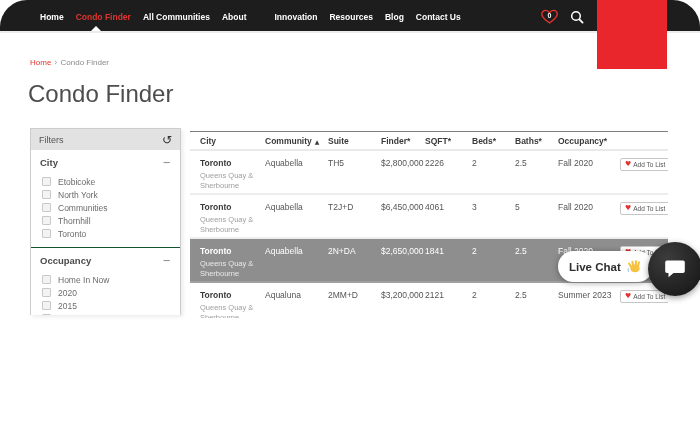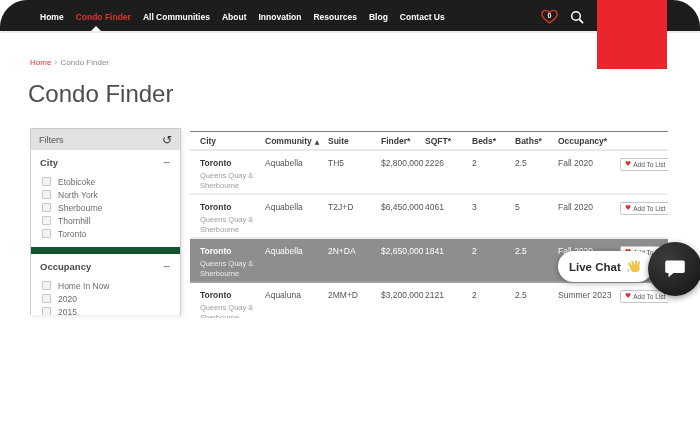--- a/index.html
+++ b/index.html
@@ -5,40 +5,40 @@
   * { margin:0; padding:0; box-sizing:border-box; }
   html,body { width:700px; height:435px; }
   body { font-family:"Liberation Sans", sans-serif; background:#fff; }
   .stage { position:relative; width:700px; height:377px; overflow:hidden; background:#fff;border-radius:27px; }
 
   
   .navbar { position:absolute; left:0; top:0; width:700px; height:33px; background:#1d1d1d; border-bottom:2px solid #ececec; }
   .nav-items { position:absolute; left:40px; top:0; height:33px; display:flex; align-items:center; }
   .nav-item { color:#fff; font-size:8.5px; font-weight:600; margin-right:12px; text-decoration:none; cursor:pointer; white-space:nowrap; }
   .nav-item.active { color:#e0342e; }
-  .nav-item.gap { }
+  .nav-item.gap { margin-left:16px; }
   .caret { position:absolute; left:91px; bottom:0; width:0; height:0; border-left:5px solid transparent; border-right:5px solid transparent; border-bottom:5px solid #fff; }
   .nav-right { position:absolute; left:540px; top:0; height:33px; display:flex; align-items:center; gap:11px; }
   .fav { position:relative; width:19px; height:16px; cursor:pointer; }
   .favnum { position:absolute; left:0; top:3px; width:19px; text-align:center; font-size:7px; font-weight:700; color:#fff; }
   .search-btn { width:14px; height:14px; cursor:pointer; }
   .logo-block { position:absolute; left:597px; top:0; width:70px; height:69px; background:#e8262b; cursor:pointer; z-index:3; }
 
   
   .breadcrumb { position:absolute; left:30px; top:58px; font-size:8px; color:#8a8a8a; }
   .bc-home { color:#e0342e; cursor:pointer; text-decoration:none; }
   .bc-sep { margin:0 3px; color:#999; font-family:"DejaVu Sans",sans-serif; }
   .title { position:absolute; left:28px; top:80px; font-size:24px; font-weight:400; color:#4d4d4d; }
 
   
   .filters { position:absolute; left:30px; top:128px; width:151px; height:187px; overflow:hidden; background:#fff; border:1px solid #ccc; border-bottom:none; box-shadow:2px 2px 4px rgba(0,0,0,.08); }
   .filters-head { height:21px; background:#e2e2e2; display:flex; align-items:center; justify-content:space-between; padding:8px 8px; font-size:9px; color:#555; }
   .reset { font-size:12px; color:#333; cursor:pointer; line-height:1; font-family:"DejaVu Sans",sans-serif; }
   .fsec { padding:7px 9px 6px; }
-  .fsec + .fsec { border-top:7px solid #14532d; }
+  .fsec + .fsec { border-top:1px solid #14532d; }
   .fsec-head { display:flex; justify-content:space-between; align-items:center; font-size:9.5px; font-weight:600; color:#4a4a4a; margin-bottom:8px; }
   .minus { color:#777; font-weight:400; font-size:10px; cursor:pointer; font-family:"DejaVu Sans",sans-serif; }
   .fopt { display:flex; align-items:center; margin:0 0 2px 2px; height:11px; cursor:pointer; }
   .cb { width:9px; height:9px; background:#f3f3f3; border:1px solid #c8c8c8; border-radius:1px; margin-right:7px; flex:none; }
   .flab { font-size:8.5px; color:#6b6b6b; white-space:nowrap; }
 
   
   .showing { position:absolute; top:112px; left:190px; width:478px; display:flex; justify-content:flex-end; align-items:center; gap:4px; font-size:9px; color:#555; }
   .showing .red { color:#e0342e; font-weight:700; }
   .table { position:absolute; left:190px; top:131px; width:478px; height:187px; overflow:hidden; border-top:1px solid #7e7e7e; background:#fff; }
@@ -115,21 +115,21 @@
           <div class="fopt">
             <span class="cb"></span>
             <span class="flab">Etobicoke</span>
           </div>
           <div class="fopt">
             <span class="cb"></span>
             <span class="flab">North York</span>
           </div>
           <div class="fopt">
             <span class="cb"></span>
-            <span class="flab">Sherbourne</span>
+            <span class="flab">Communities</span>
           </div>
           <div class="fopt">
             <span class="cb"></span>
             <span class="flab">Thornhill</span>
           </div>
           <div class="fopt">
             <span class="cb"></span>
             <span class="flab">Toronto</span>
           </div>
         </div>

